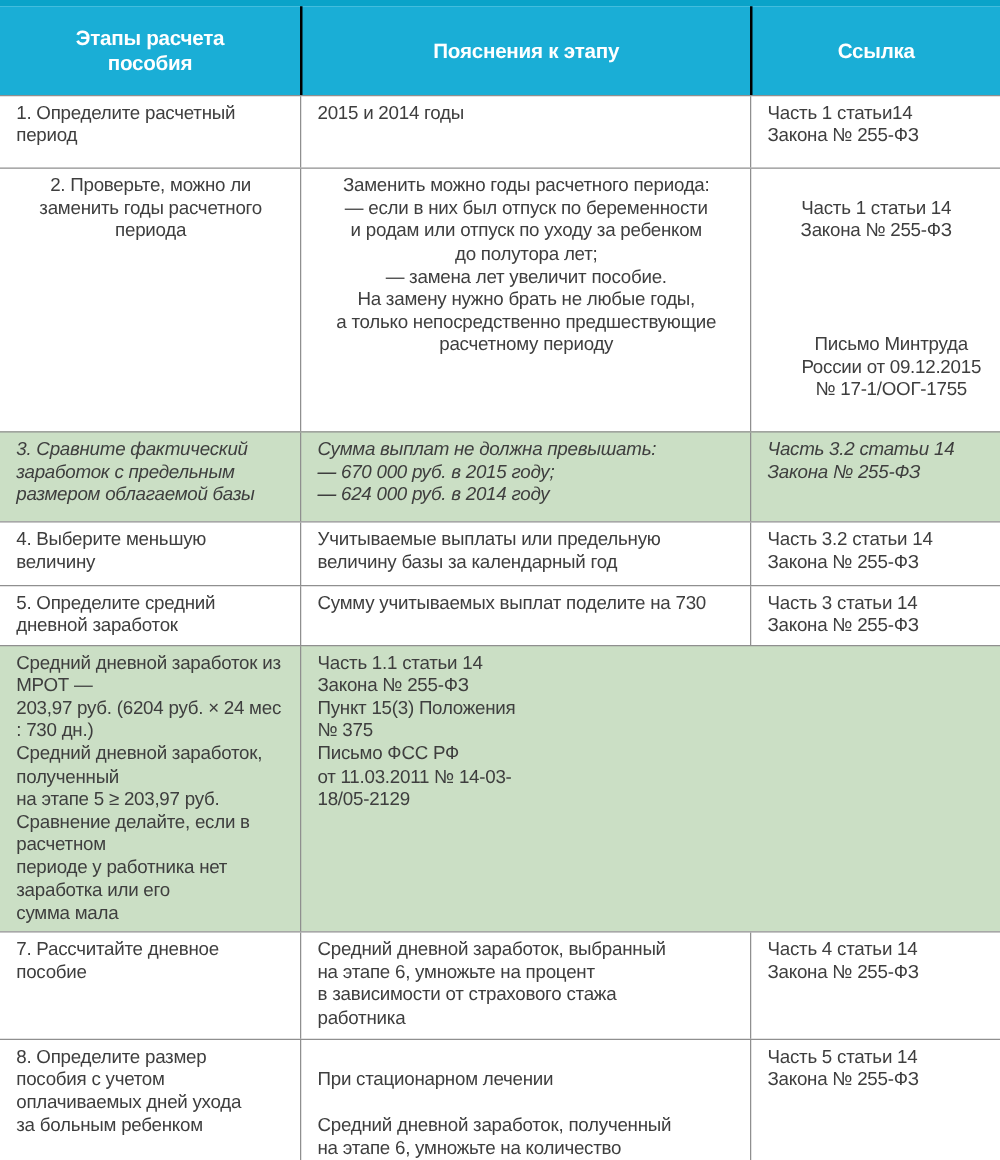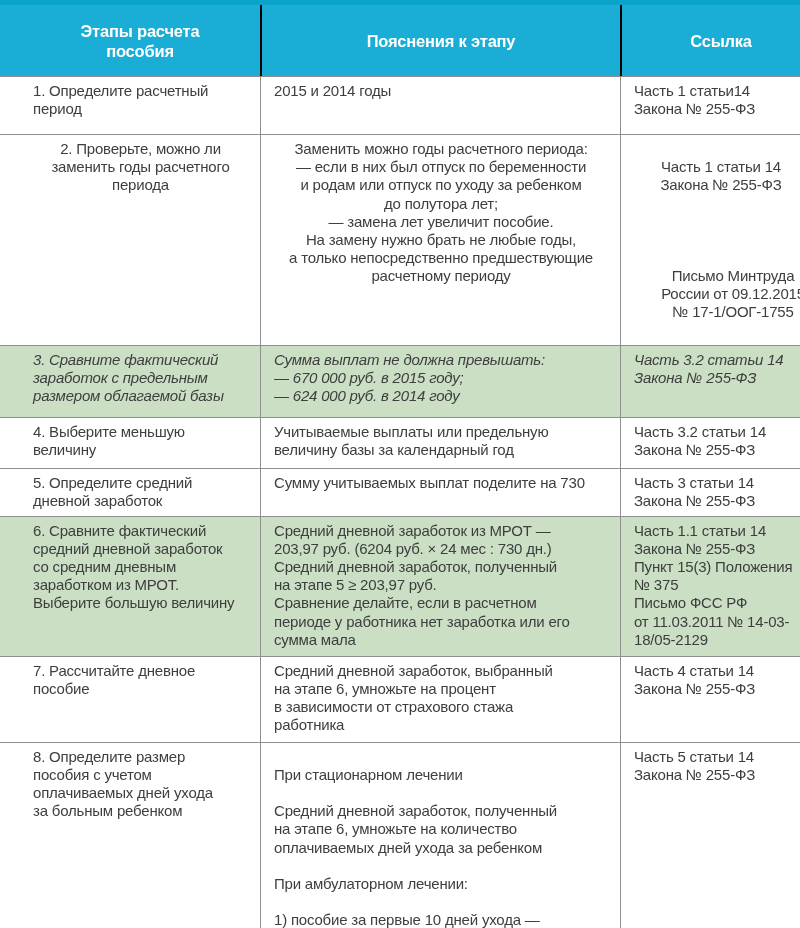--- a/index.html
+++ b/index.html
@@ -19,21 +19,20 @@
     width: 800px;
     color: #3e3e3e;
     font-size: 15px;
     line-height: 18.2px;
     letter-spacing: -0.2px;
   }
   .row {
     display: grid;
     grid-template-columns: 240px 360px 200px;
     border-top: 1px solid #8f8f8f;
-    padding-left: 20px;
   }
   .row.header {
     border-top: none;
     background: #1aaed6;
     min-height: 71px;
   }
   .row.green { background: #cbdfc5; }
   .cell {
     padding: 5px 12px 5px 13px;
     white-space: pre-line;
@@ -129,25 +128,20 @@
 
   <div class="row r5">
     <div class="cell">5. Определите средний
 дневной заработок</div>
     <div class="cell">Сумму учитываемых выплат поделите на 730</div>
     <div class="cell">Часть 3 статьи 14
 Закона № 255-ФЗ</div>
   </div>
 
   <div class="row green r6">
-    <div class="cell">6. Сравните фактический
-средний дневной заработок
-со средним дневным
-заработком из МРОТ.
-Выберите большую величину</div>
     <div class="cell">Средний дневной заработок из МРОТ —
 203,97 руб. (6204 руб. × 24 мес : 730 дн.)
 Средний дневной заработок, полученный
 на этапе 5 ≥ 203,97 руб.
 Сравнение делайте, если в расчетном
 периоде у работника нет заработка или его
 сумма мала</div>
     <div class="cell">Часть 1.1 статьи 14
 Закона № 255-ФЗ
 Пункт 15(3) Положения

